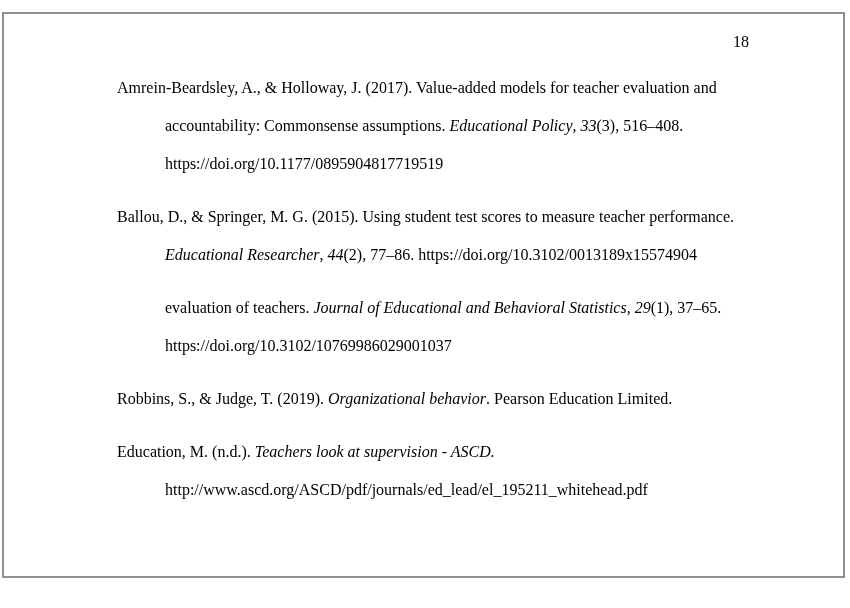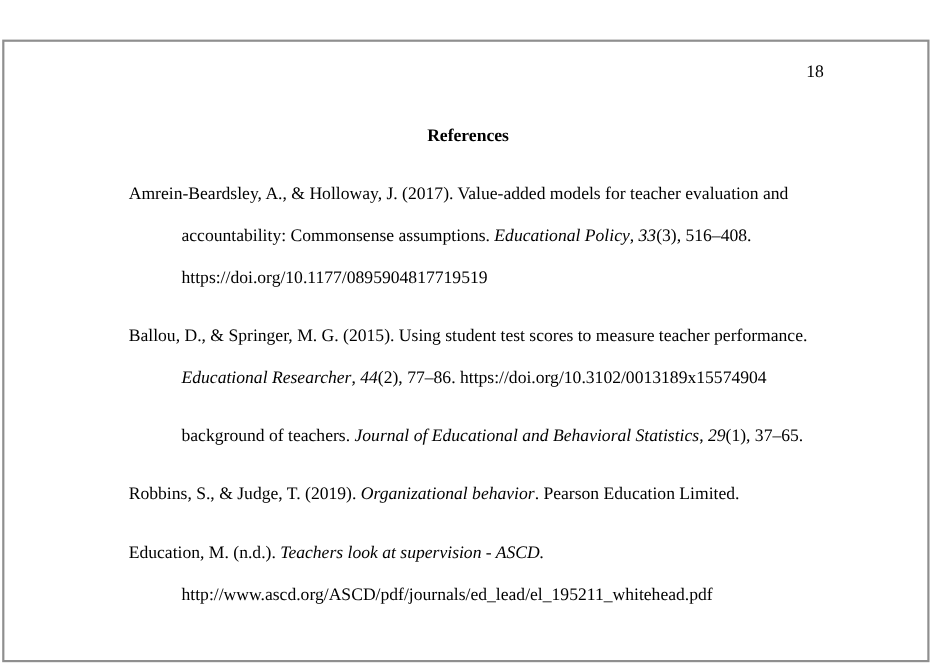--- a/index.html
+++ b/index.html
@@ -11,21 +11,21 @@
     width: 850px;
     height: 608px;
     position: relative;
     font-family: "Liberation Serif", serif;
     color: #000000;
     overflow: hidden;
   }
   .page {
     position: absolute;
     left: 2px;
-    top: 36px;
+    top: 12px;
     width: 839px;
     height: 562px;
     border: 2px solid #8f8f8f;
     background: #ffffff;
   }
   .content {
     padding: 0 94px 0 98px;
   }
   .page-number {
     margin-top: 16px;
@@ -54,33 +54,33 @@
   .italic {
     font-style: italic;
   }
 </style>
 </head>
 <body>
 
 <div class="page">
   <div class="content">
     <div class="page-number">18</div>
-    <div class="heading">References</div>
     <div id="references-list">
         <div class="reference-entry">
           <div class="ref-line"><span>Amrein-Beardsley, A., &amp; Holloway, J. (2017). Value-added models for teacher evaluation and</span></div>
           <div class="ref-line indent"><span>accountability: Commonsense assumptions. </span><span class="italic">Educational Policy</span><span>, </span><span class="italic">33</span><span>(3), 516–408.</span></div>
           <div class="ref-line indent"><span>https://doi.org/10.1177/0895904817719519</span></div>
         </div>
         <div class="reference-entry">
           <div class="ref-line"><span>Ballou, D., &amp; Springer, M. G. (2015). Using student test scores to measure teacher performance.</span></div>
           <div class="ref-line indent"><span class="italic">Educational Researcher</span><span>, </span><span class="italic">44</span><span>(2), 77–86. https://doi.org/10.3102/0013189x15574904</span></div>
         </div>
         <div class="reference-entry">
-          <div class="ref-line indent"><span>background of teachers. </span><span class="italic">Journal of Educational and Behavioral Statistics</span><span>, </span><span class="italic">29</span><span>(1), 37–65.</span></div>
+          <div class="ref-line indent"><span>evaluation of teachers. </span><span class="italic">Journal of Educational and Behavioral Statistics</span><span>, </span><span class="italic">29</span><span>(1), 37–65.</span></div>
+          <div class="ref-line indent"><span>https://doi.org/10.3102/10769986029001037</span></div>
         </div>
         <div class="reference-entry">
           <div class="ref-line"><span>Robbins, S., &amp; Judge, T. (2019). </span><span class="italic">Organizational behavior</span><span>. Pearson Education Limited.</span></div>
         </div>
         <div class="reference-entry">
           <div class="ref-line"><span>Education, M. (n.d.). </span><span class="italic">Teachers look at supervision - ASCD.</span></div>
           <div class="ref-line indent"><span>http://www.ascd.org/ASCD/pdf/journals/ed_lead/el_195211_whitehead.pdf</span></div>
         </div>
       </div>
   </div>

